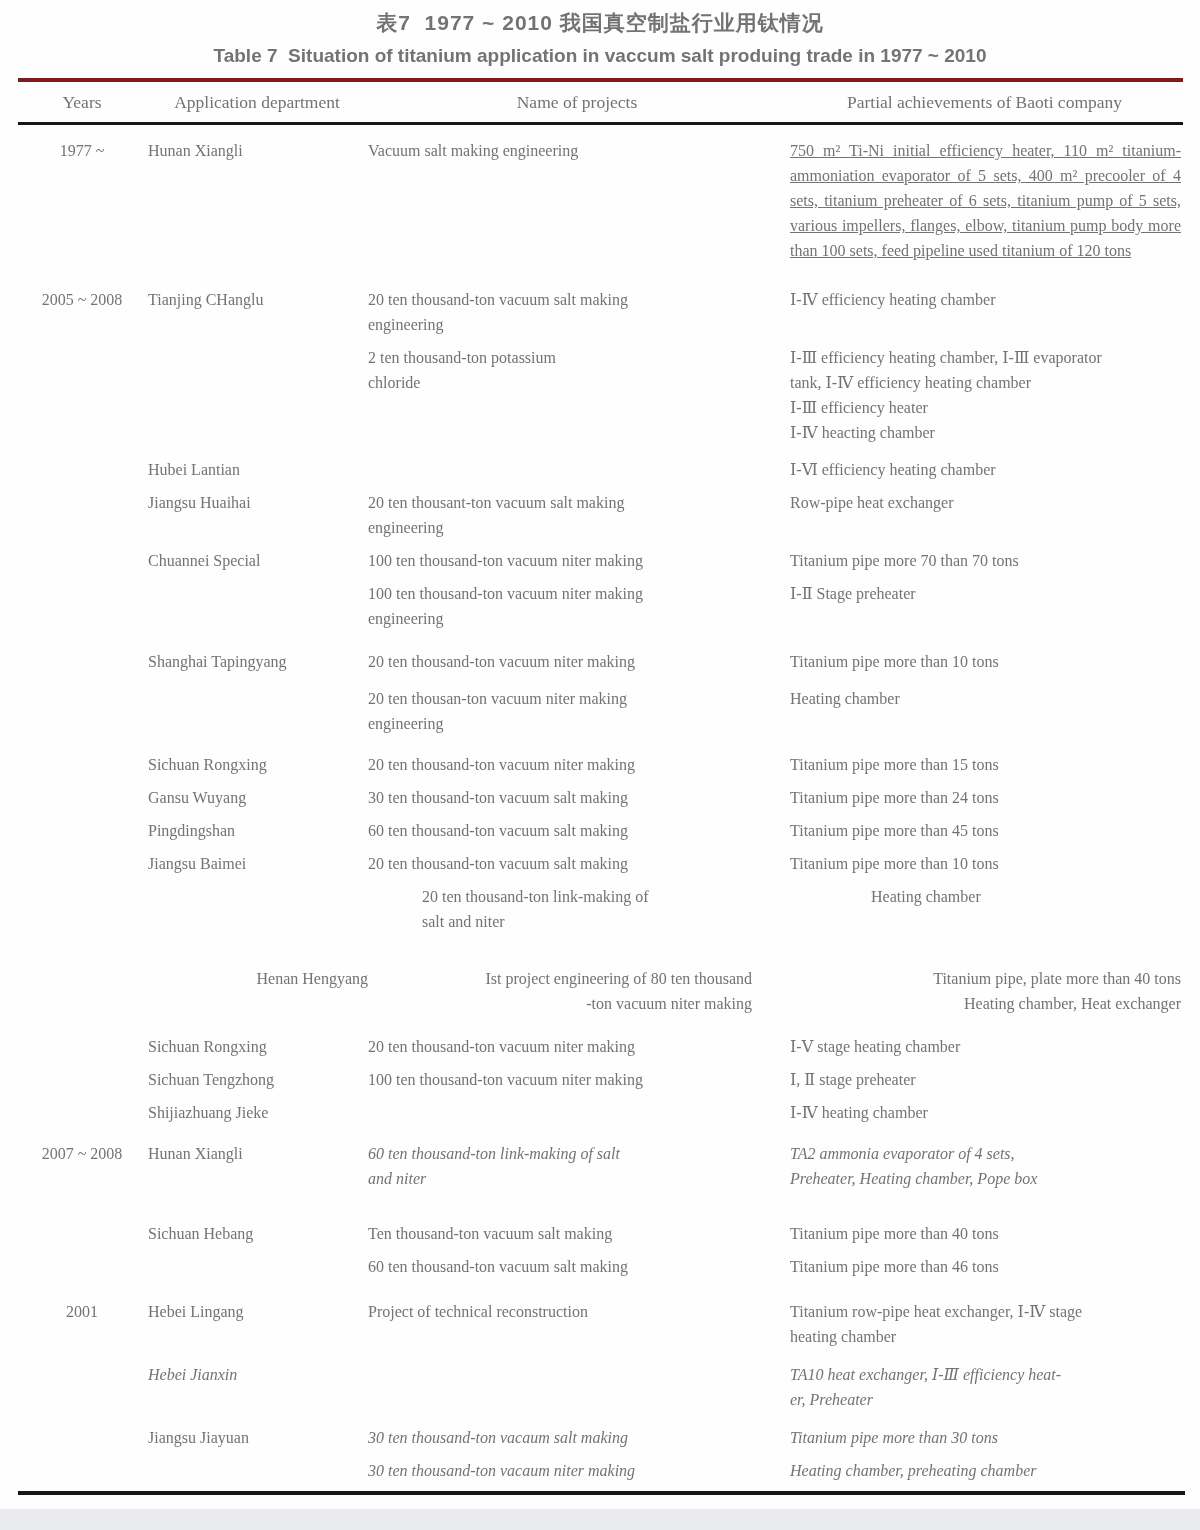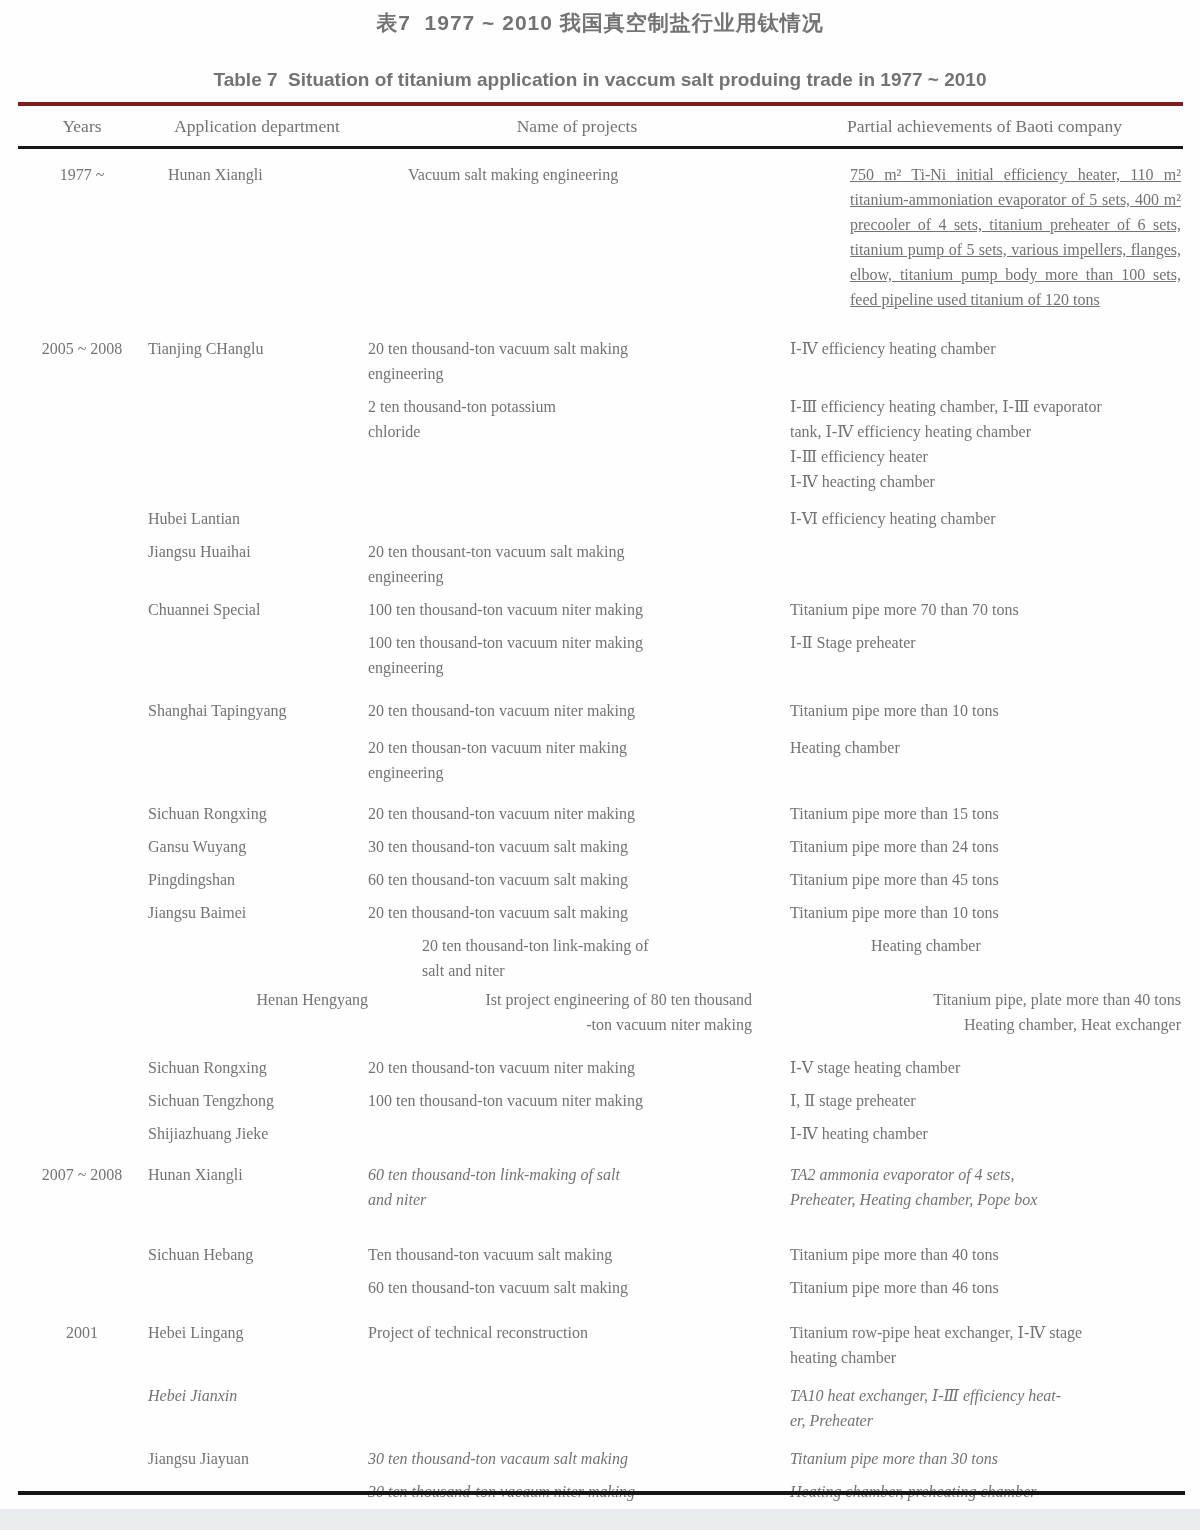--- a/index.html
+++ b/index.html
@@ -16,21 +16,21 @@
   .title-zh {
     padding-top: 9px;
     text-align: center;
     font-family: "Liberation Sans", "DejaVu Sans", sans-serif;
     font-weight: 700;
     font-size: 21px;
     letter-spacing: 1px;
     white-space: pre-wrap;
   }
   .title-en {
-    margin-top: 32px;
+    margin-top: 8px;
     text-align: center;
     font-family: "Liberation Sans", "DejaVu Sans", sans-serif;
     font-weight: 600;
     font-size: 19px;
     white-space: pre-wrap;
   }
   .tbl {
     margin: 11px 17px 0 18px;
     border-top: 4px solid #7f1d1d;
   }
@@ -49,26 +49,26 @@
     font-size: 16px;
     line-height: 25px;
     margin-bottom: 8px;
   }
   .cell { white-space: pre-line; }
   .c-years { text-align: center; }
   .c-dept { padding-left: 2px; }
   .c-proj { padding-right: 34px; }
   .c-ach  { padding-left: 4px; padding-right: 2px; }
   
-  .row:nth-child(1)  { margin-bottom: 24px; gap: 20px; }
+  .row:nth-child(1)  { margin-bottom: 24px; }
   .row:nth-child(3)  { margin-bottom: 12px; }
   .row:nth-child(7)  { margin-bottom: 18px; }
   .row:nth-child(8)  { margin-bottom: 12px; }
   .row:nth-child(9)  { margin-bottom: 16px; }
-  .row:nth-child(14) { margin-bottom: 4px; gap: 27px; }
+  .row:nth-child(14) { margin-bottom: 32px; gap: 27px; }
   .row:nth-child(15) { margin-bottom: 18px; text-align: right; }
   .row:nth-child(18) { margin-bottom: 16px; }
   .row:nth-child(19) { margin-bottom: 30px; }
   .row:nth-child(21) { margin-bottom: 20px; }
   .row:nth-child(22) { margin-bottom: 13px; }
   .row:nth-child(23) { margin-bottom: 13px; font-style: italic; }
   .row:nth-child(1) .c-ach { white-space: normal; text-align: justify; text-decoration: underline; }
   .row:nth-child(19) .c-proj, .row:nth-child(19) .c-ach,
   .row:nth-child(24) .c-proj, .row:nth-child(24) .c-ach,
   .row:nth-child(25) .c-proj, .row:nth-child(25) .c-ach { font-style: italic; }
@@ -133,20 +133,21 @@
     <div class="cell c-dept">Hubei Lantian</div>
     <div class="cell c-proj"></div>
     <div class="cell c-ach">Ⅰ-Ⅵ efficiency heating chamber</div>
   </div>
 
   <div class="row">
     <div class="cell c-years"></div>
     <div class="cell c-dept">Jiangsu Huaihai</div>
     <div class="cell c-proj">20 ten thousant-ton vacuum salt making
 engineering</div>
+    <div class="cell c-ach">Row-pipe heat exchanger</div>
   </div>
 
   <div class="row">
     <div class="cell c-years"></div>
     <div class="cell c-dept">Chuannei Special</div>
     <div class="cell c-proj">100 ten thousand-ton vacuum niter making</div>
     <div class="cell c-ach">Titanium pipe more 70 than 70 tons</div>
   </div>
 
   <div class="row">

